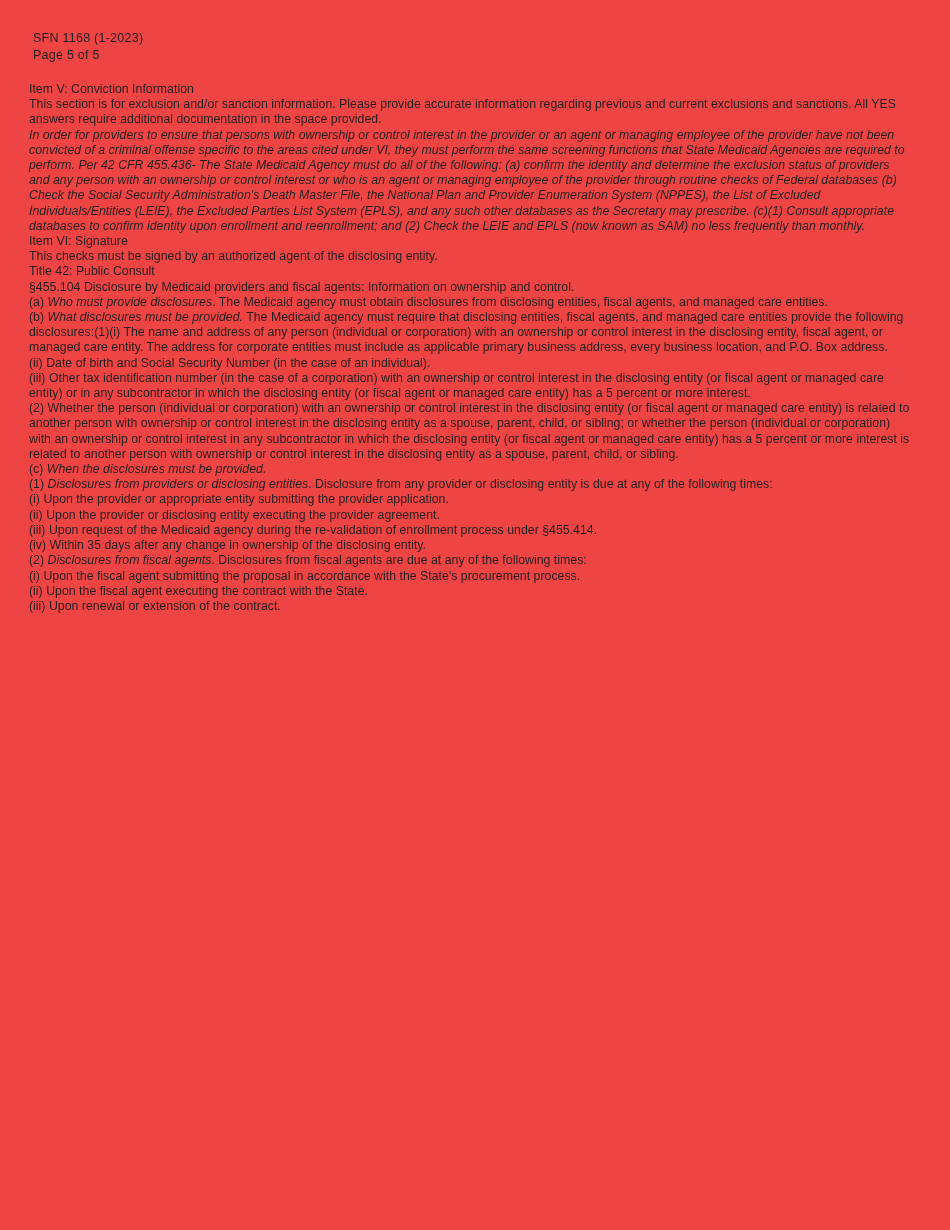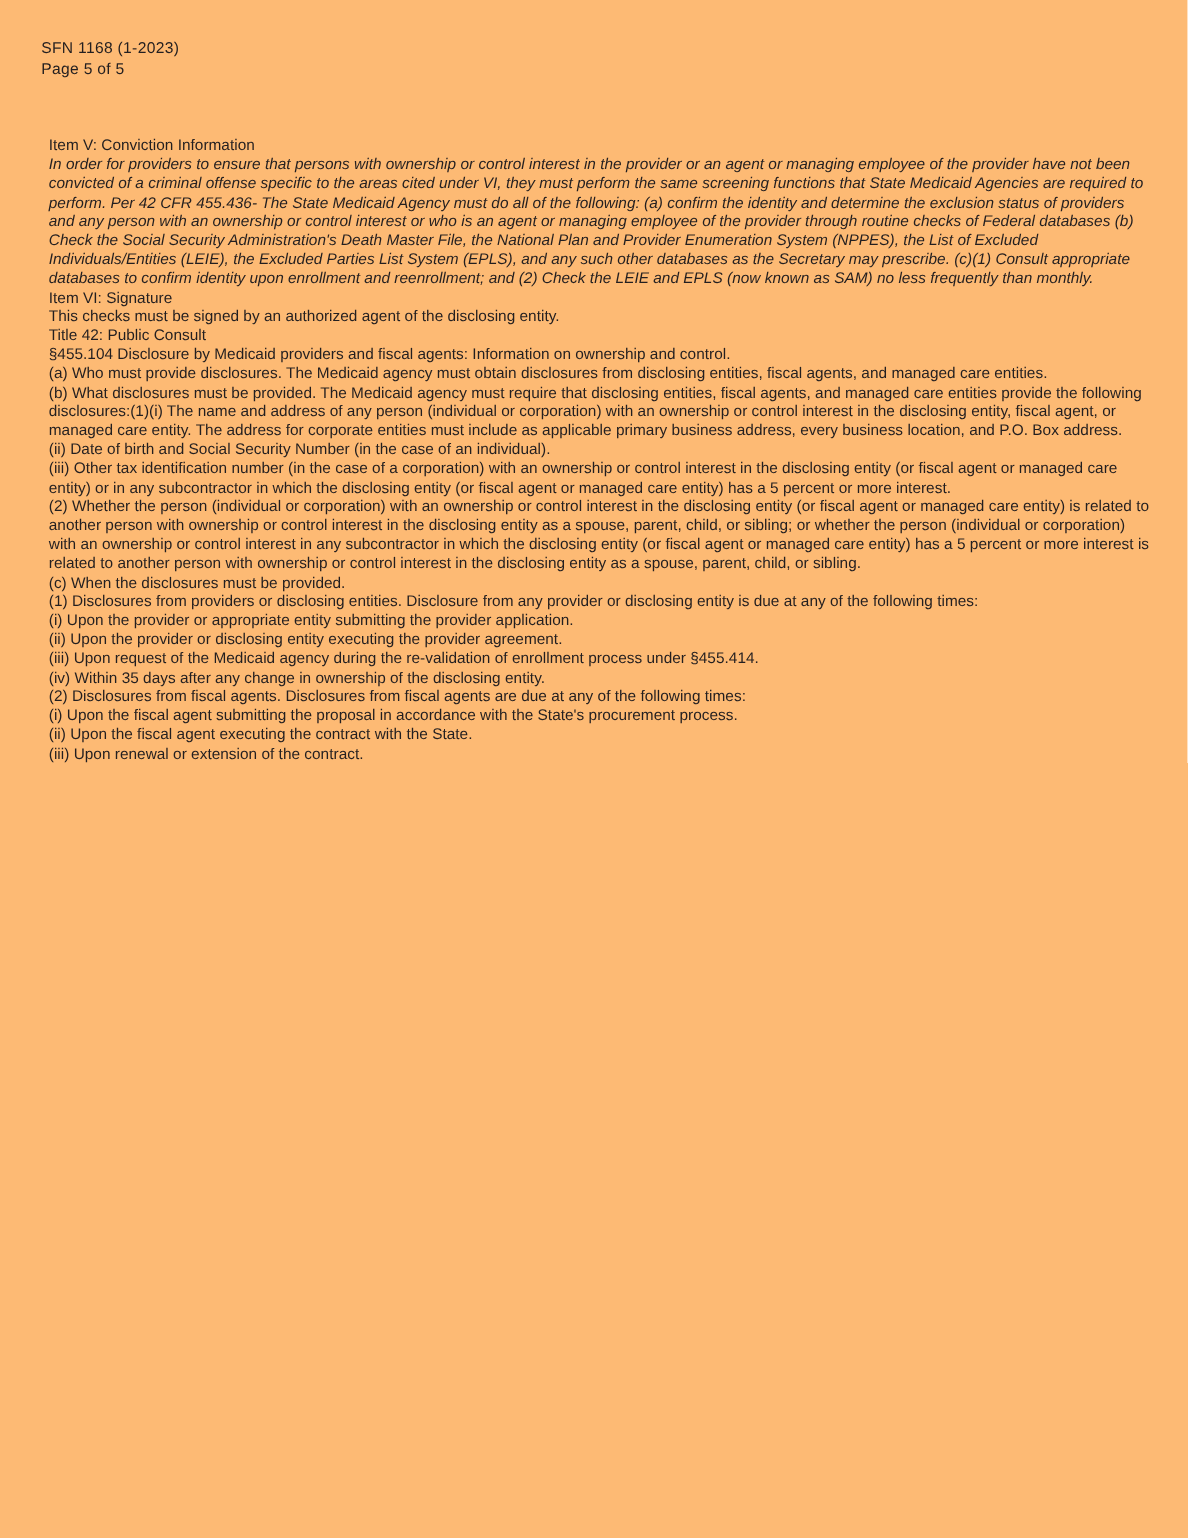--- a/index.html
+++ b/index.html
@@ -11,73 +11,73 @@
     width: 950px;
     height: 1230px;
     font-family: "Liberation Sans", sans-serif;
     color: #231f20;
     -webkit-font-smoothing: antialiased;
   }
   .page {
     position: relative;
     width: 950px;
     height: 1230px;
-    background: #fdba74;
+    background: #ef4444;
     overflow: hidden;
   }
   
   .doc-header {
     position: absolute;
     left: 33px;
     top: 30px;
     font-size: 12.5px;
     line-height: 16.5px;
     letter-spacing: 0.25px;
     color: #231f20;
   }
   .doc-header div { white-space: pre; }
 
   
   .content {
     position: absolute;
-    left: 39px;
+    left: 29px;
     top: 82px;
     width: 882px;
-    margin-top: 27px;
   }
   p.para {
     margin: 0;
     font-size: 12.3px;
     line-height: 15.2px;
     color: #231f20;
     text-align: left;
     letter-spacing: 0.02px;
   }
   
   .gap-none  { margin-top: 0; }
   .gap-xs    { margin-top: 1px; }
   .gap-md    { margin-top: 16px; }
   .gap-lg    { margin-top: 19px; font-style: italic; }
   .gap-xl    { margin-top: 21px; }
 
-  .ital { }
+  .ital { font-style: italic; }
 </style>
 </head>
 <body>
 
 <div class="page">
 
   <div class="doc-header">
     <div>SFN 1168 (1-2023)</div>
     <div>Page 5 of 5</div>
   </div>
 
   <div class="content">
 
     <p class="para gap-none">Item V:  Conviction Information</p>
+    <p class="para gap-none">This section is for exclusion and/or sanction information.  Please provide accurate information regarding previous and current exclusions and sanctions.  All YES answers require additional documentation in the space provided.</p>
 
     <p class="para gap-lg">In order for providers to ensure that persons with ownership or control interest in the provider or an agent or managing employee of the provider have not been convicted of a criminal offense specific to the areas cited under VI, they must perform the same screening functions that State Medicaid Agencies are required to perform. Per 42 CFR 455.436- The State Medicaid Agency must do all of the following: (a) confirm the identity and determine the exclusion status of providers and any person with an ownership or control interest or who is an agent or managing employee of the provider through routine checks of Federal databases (b) Check the Social Security Administration's Death Master File, the National Plan and Provider Enumeration System (NPPES), the List of Excluded Individuals/Entities (LEIE), the Excluded Parties List System (EPLS), and any such other databases as the Secretary may prescribe. (c)(1) Consult appropriate databases to confirm identity upon enrollment and reenrollment; and (2) Check the LEIE and EPLS (now known as SAM) no less frequently than monthly.</p>
 
     <p class="para gap-xl">Item VI:  Signature</p>
     <p class="para gap-none">This checks must be signed by an authorized agent of the disclosing entity.</p>
 
     <p class="para gap-xl">Title 42: Public Consult</p>
     <p class="para gap-none">§455.104 Disclosure by Medicaid providers and fiscal agents: Information on ownership and control.</p>
 
     <div id="regulation-paragraphs">

